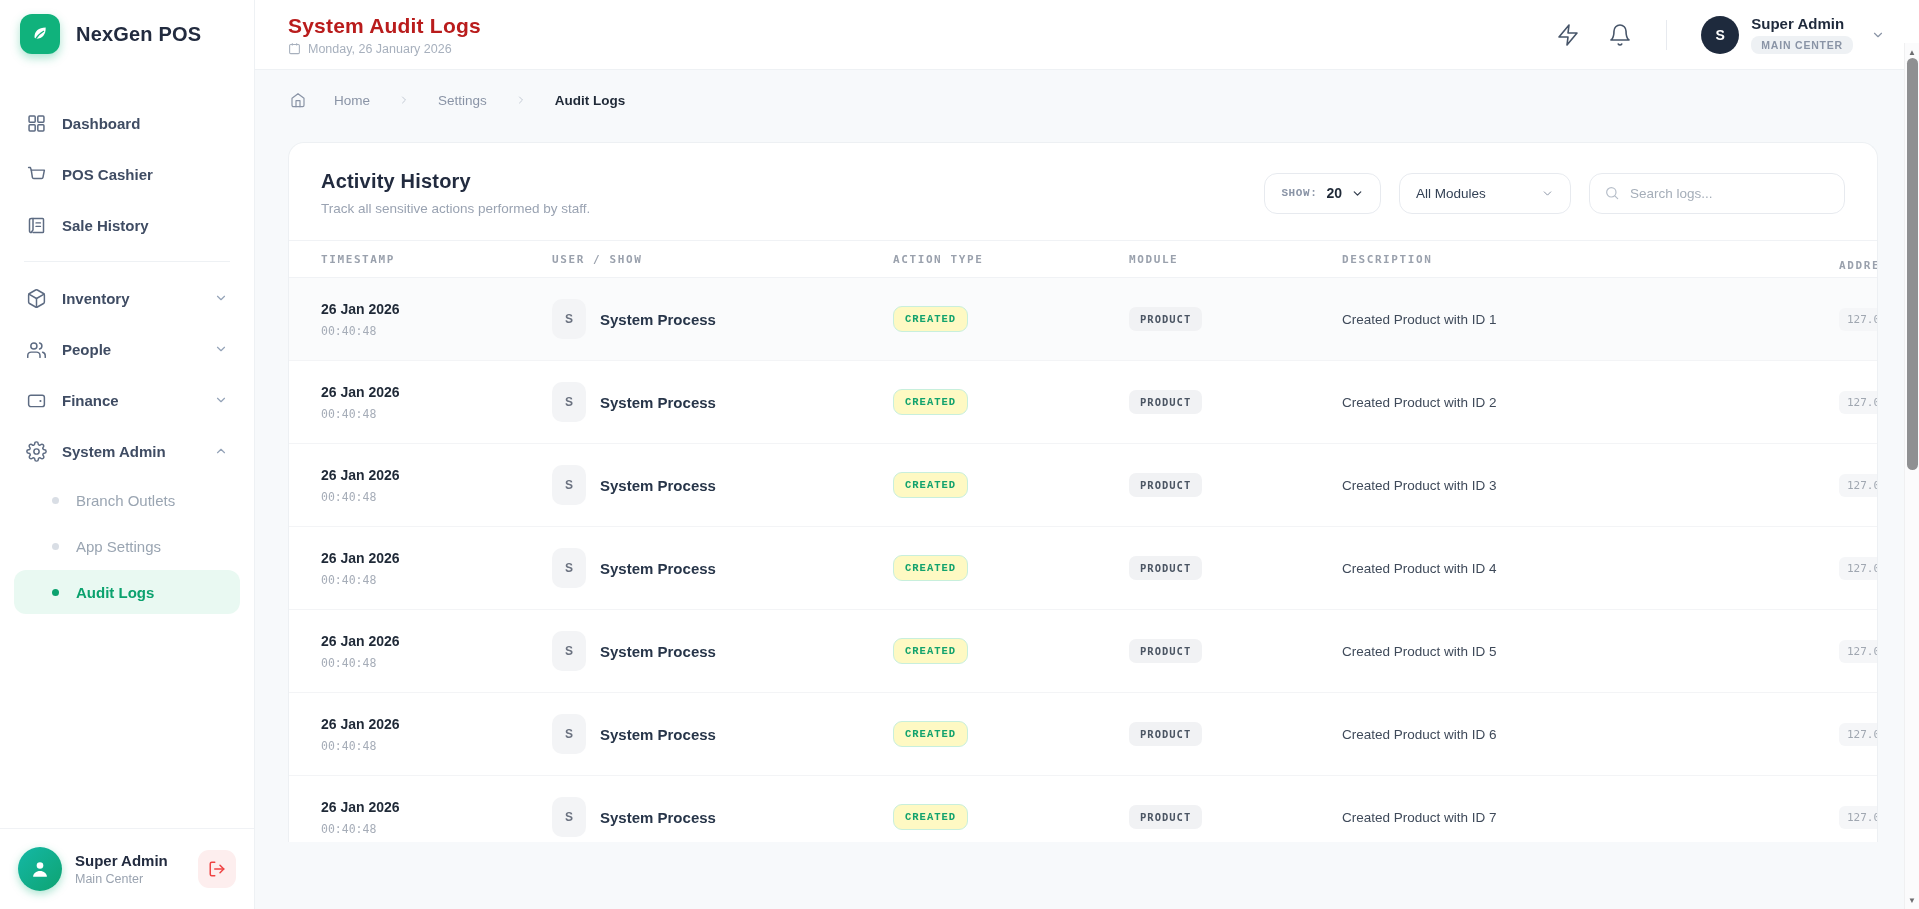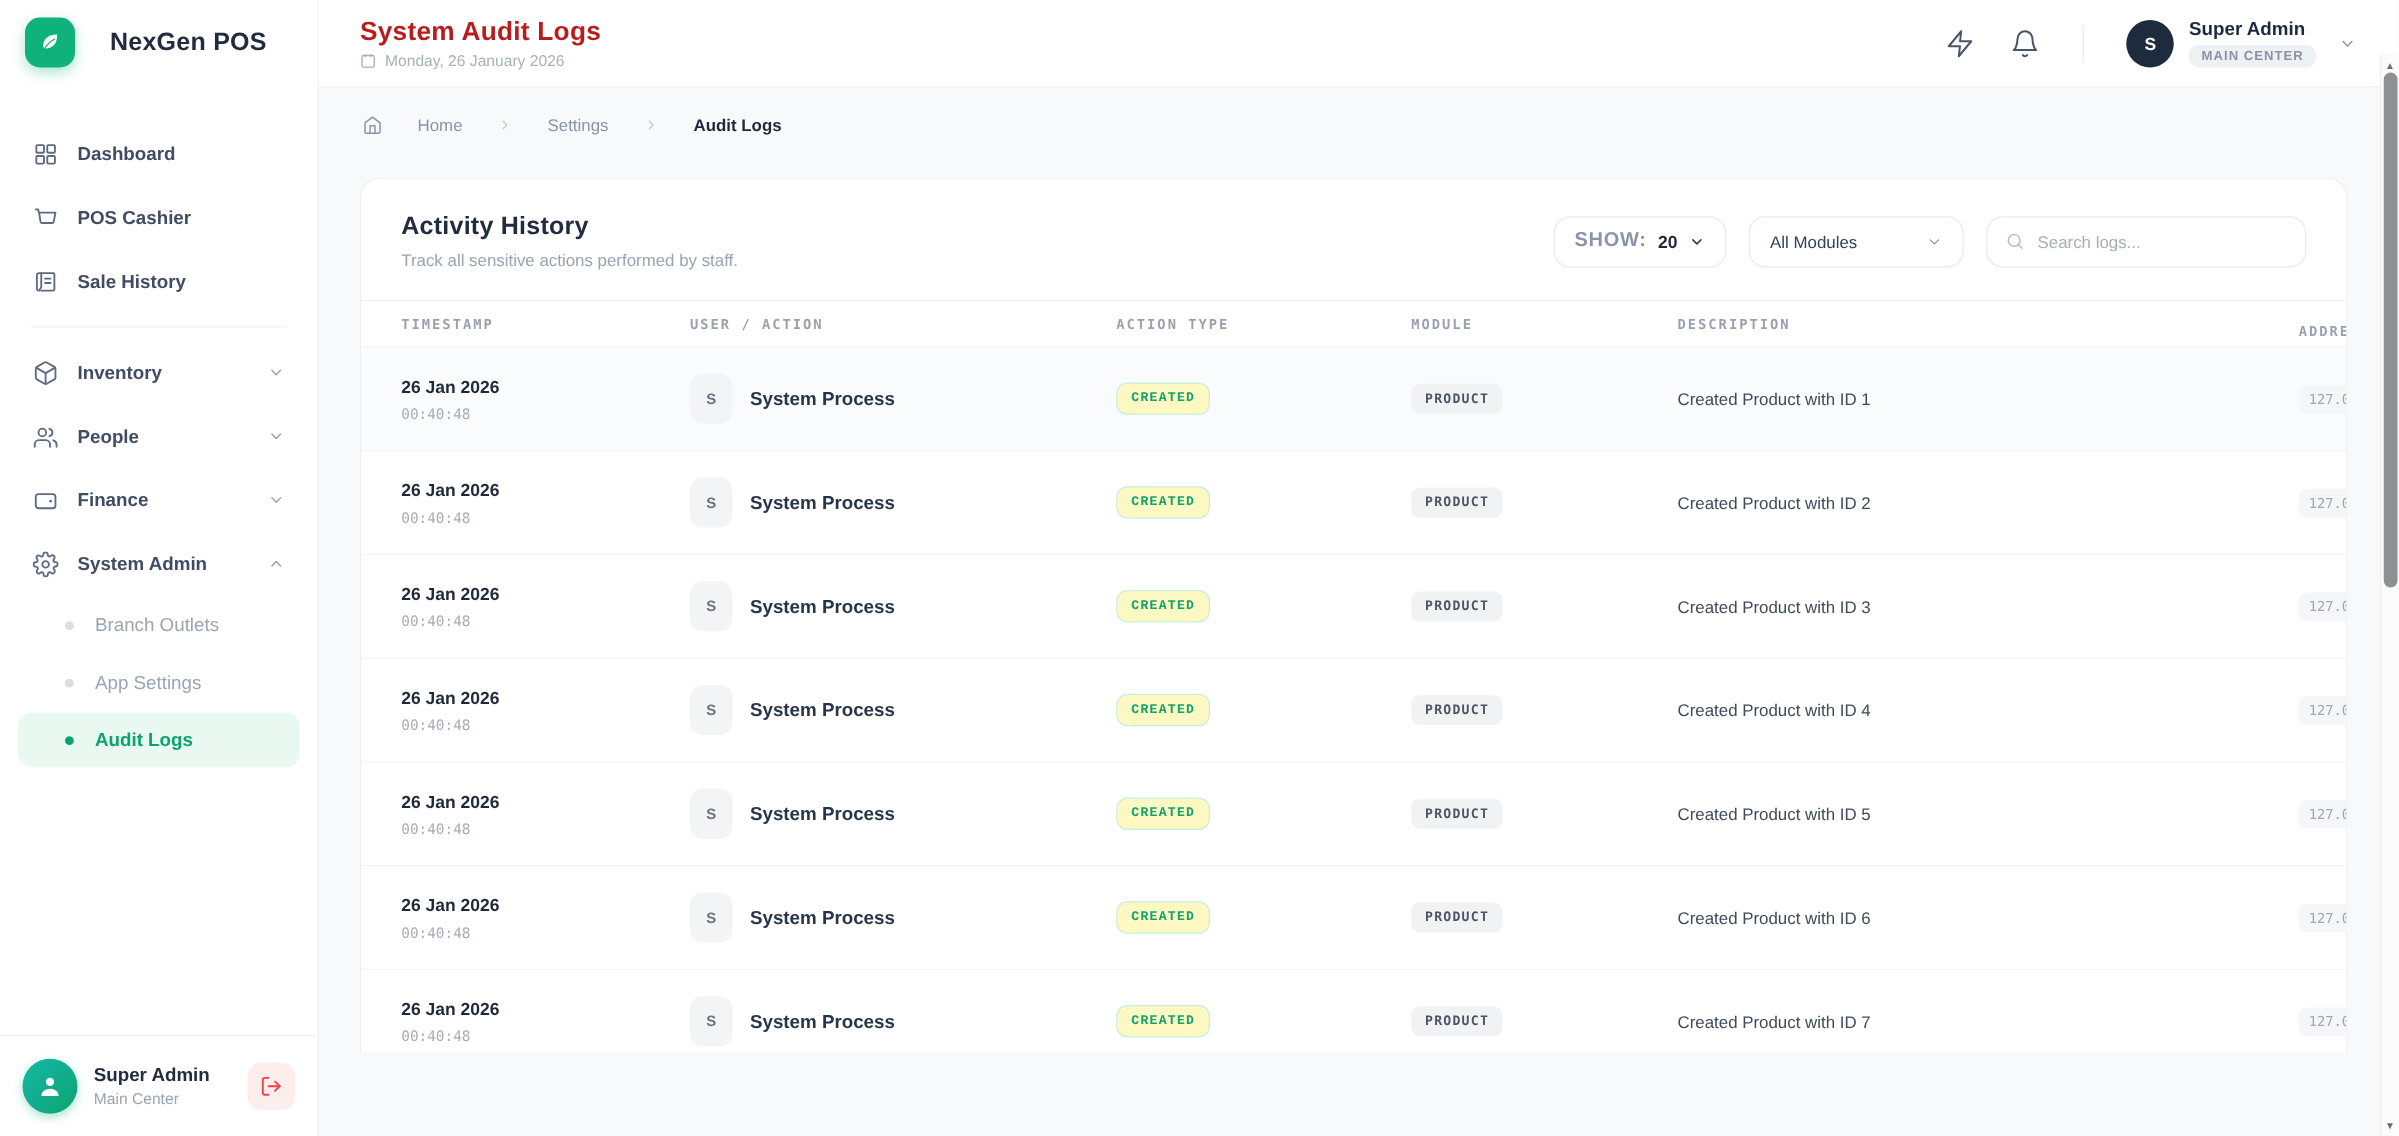--- a/index.html
+++ b/index.html
@@ -4,21 +4,21 @@
 <style>
   * { margin:0; padding:0; box-sizing:border-box; }
   html,body { width:1919px; height:909px; overflow:hidden; }
   body { font-family:"Liberation Sans", sans-serif; background:#f7f9fb; color:#273549; }
 
   .app { display:flex; width:1919px; height:909px; }
 
   
   .sidebar { width:255px; height:100%; background:#ffffff; border-right:1px solid #eef1f4;
              display:flex; flex-direction:column; flex-shrink:0; }
-  .logo-row { display:flex; align-items:center; gap:28px; padding:14px 20px; height:68px; }
+  .logo-row { display:flex; align-items:center; gap:16px; padding:14px 20px; height:68px; }
   .logo-badge { width:40px; height:40px; border-radius:12px; background:#10b27c;
                 display:flex; align-items:center; justify-content:center;
                 box-shadow:0 4px 10px rgba(16,178,124,.35); }
   .logo-text { font-size:20px; font-weight:700; color:#222b3f; letter-spacing:.2px; }
 
   nav { padding:28px 0 0 0; flex:1; }
   .nav-item { display:flex; align-items:center; gap:15px; height:48px; margin:3px 12px;
               padding:0 14px; border-radius:12px; cursor:pointer; color:#3f4c63; }
   .nav-item .nicon { width:21px; height:21px; color:#5d6b82; display:flex; }
   .nav-item .nlabel { font-size:15px; font-weight:600; flex:1; }
@@ -81,21 +81,21 @@
   .card { margin-top:34px; background:#ffffff; border:1px solid #edf0f3;
           border-radius:16px 16px 0 0; border-bottom:none; height:700px; overflow:hidden; }
   .card-head { display:flex; align-items:center; padding:27px 32px 24px 32px; }
   .ch-titles { flex:1; }
   .ch-title { font-size:20px; font-weight:700; color:#222b3f; letter-spacing:.2px; }
   .ch-sub { font-size:13.5px; color:#9aa3b2; margin-top:8px; }
   .ch-controls { display:flex; align-items:center; gap:18px; }
   .pill { height:41px; border:1px solid #e7eaef; border-radius:13px; background:#fff;
           display:flex; align-items:center; cursor:pointer; }
   .show-pill { padding:0 16px; gap:9px; }
-  .show-label { font-size:16px; font-weight:700; letter-spacing:.6px; color:#8a94a6; }
+  .show-label { font-size:11px; font-weight:700; letter-spacing:.6px; color:#8a94a6;font-family:Liberation Mono, monospace; }
   .show-value { font-size:14px; font-weight:700; color:#1f2937; }
   .pill .pchev { width:13px; height:13px; display:flex; color:#374151; }
   .module-pill { width:172px; padding:0 16px; justify-content:space-between; }
   .module-value { font-size:13.5px; font-weight:500; color:#334155; }
   .module-pill .pchev { color:#8a94a6; }
   .search-box { width:256px; padding:0 14px; gap:10px; cursor:text; }
   .search-box .sicon { width:16px; height:16px; display:flex; color:#b6bec9; }
   .search-box input { border:none; outline:none; flex:1; font-size:13.5px;
                       font-family:"Liberation Sans", sans-serif; color:#334155;
                       background:transparent; }
@@ -389,21 +389,21 @@
                     <line x1="20.5" y1="20.5" x2="16.2" y2="16.2"></line>
                   </svg>
               </span>
               <input type="text" placeholder="Search logs..." style="">
             </div>
           </div>
         </div>
 
         <div class="tgrid thead">
           <div class="th">TIMESTAMP</div>
-          <div class="th">USER / ACTION</div>
+          <div class="th">USER / SHOW</div>
           <div class="th">ACTION TYPE</div>
           <div class="th">MODULE</div>
           <div class="th">DESCRIPTION</div>
           <div class="th right">IP ADDRESS</div>
         </div>
 
         <div>
 
           <div class="tgrid trow hovered">
             <div class="c-time">

